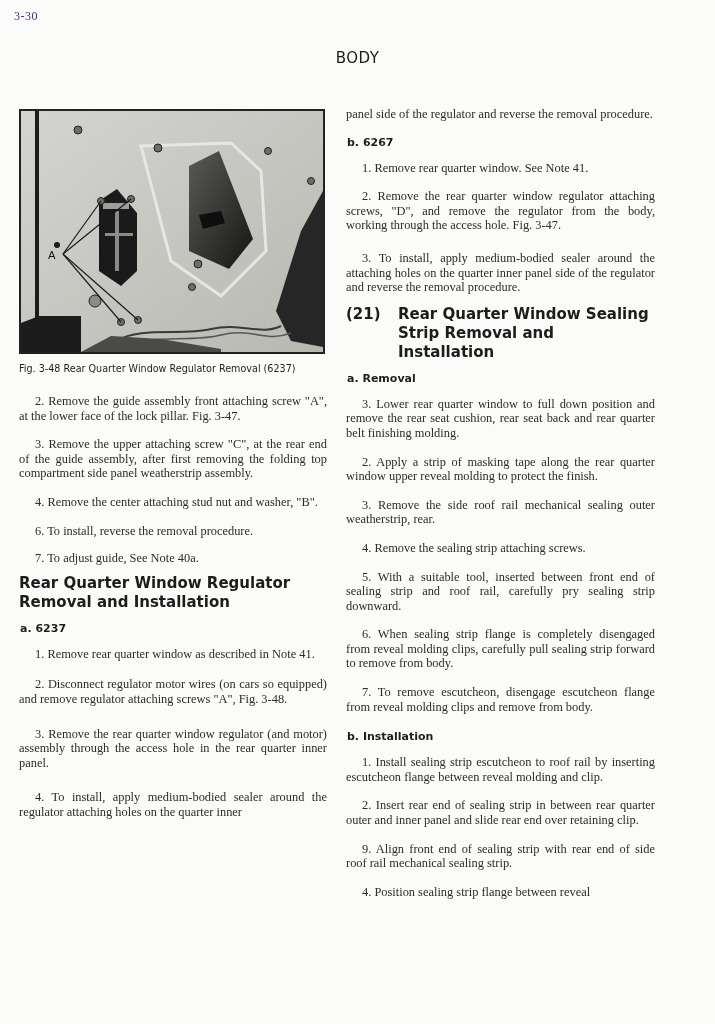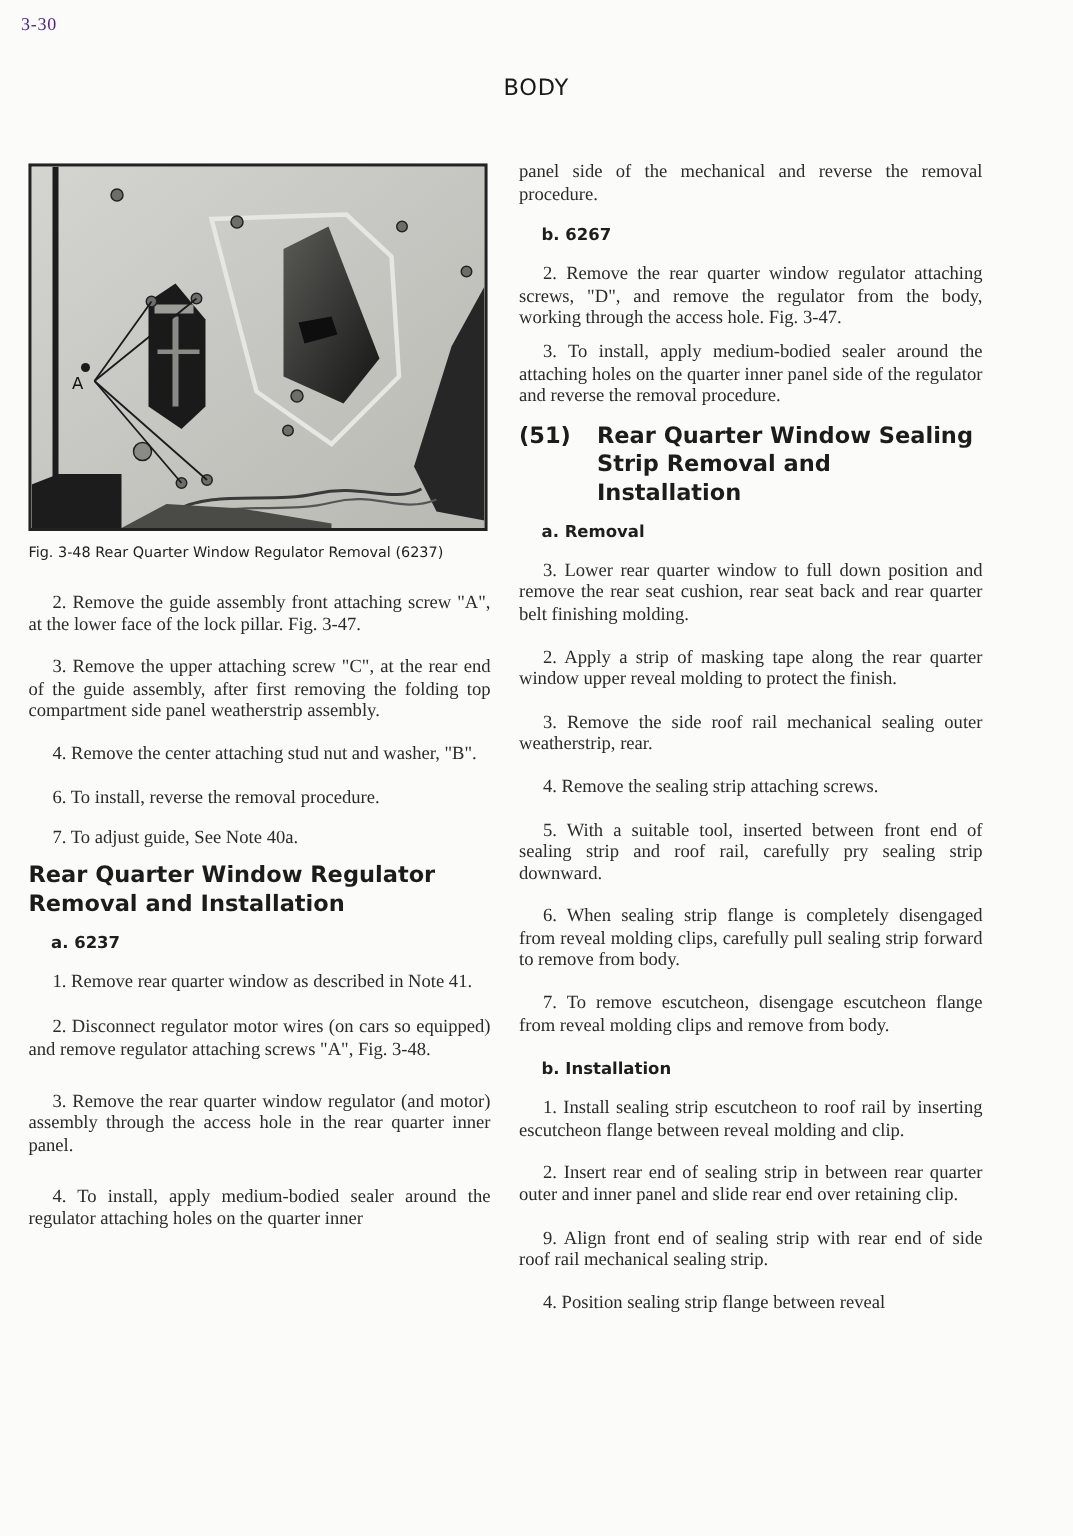--- a/index.html
+++ b/index.html
@@ -4,21 +4,21 @@
 <style>
   * { box-sizing: border-box; margin: 0; padding: 0; }
   html, body { width: 715px; height: 1024px; background: #fbfbf9; overflow: hidden; }
   body { position: relative; font-family: "Liberation Serif", "DejaVu Serif", serif; color: #2a2a2a; }
   .page-num { position: absolute; left: 14px; top: 9px; font-size: 12px; color: #4c1d95; letter-spacing: 0.5px; font-family: "Liberation Serif", serif; }
   .page-title { position: absolute; left: 0; right: 0; top: 49px; text-align: center; font-family: "DejaVu Sans", sans-serif; font-size: 15px; letter-spacing: 0.5px; color: #1a1a1a; }
   .col { position: absolute; }
   .col-left { left: 19px; width: 308px; }
   .col-right { left: 346px; width: 309px; top: 107px; }
   p.para { font-size: 12.4px; line-height: 14.6px; text-align: justify; text-indent: 16px; margin-bottom: 14px; color: #2b2b2b; }
-  .sub { font-family: "DejaVu Sans", sans-serif; font-weight: bold; font-size: 11px; margin: 4px 0 12px 15px; color: #1e1e1e; }
+  .sub { font-family: "DejaVu Sans", sans-serif; font-weight: bold; font-size: 11px; margin: 4px 0 12px 1px; color: #1e1e1e; }
   .sec-head { display: flex; font-family: "DejaVu Sans", sans-serif; font-weight: bold; font-size: 15px; line-height: 19px; color: #1c1c1c; margin: 2px 0 10px 0; }
   .sec-num { width: 52px; flex: none; }
   .sec-title { flex: 1; }
   .figure { position: absolute; left: 19px; top: 109px; width: 306px; height: 245px; border: 2px solid #222; background: #c9c9c5; overflow: hidden; }
   .caption { position: absolute; left: 19px; top: 363px; font-family: "DejaVu Sans", sans-serif; font-size: 9.6px; color: #1e1e1e; white-space: nowrap; }
 </style>
 </head>
 <body>
 
 <div class="page-num">3-30</div>
@@ -94,27 +94,28 @@
     <span class="sec-title">Rear Quarter Window Regulator Removal and Installation</span>
   </div>
   <div class="sub">a. 6237</div>
   <p class="para" style="margin-bottom:16px">1. Remove rear quarter window as described in Note 41.</p>
   <p class="para" style="margin-bottom:20px">2. Disconnect regulator motor wires (on cars so equipped) and remove regulator attaching screws "A", Fig. 3-48.</p>
   <p class="para" style="margin-bottom:20px">3. Remove the rear quarter window regulator (and motor) assembly through the access hole in the rear quarter inner panel.</p>
   <p class="para">4. To install, apply medium-bodied sealer around the regulator attaching holes on the quarter inner</p>
 </div>
 
 <div class="col col-right">
-  <p class="para" style="text-indent:0; margin-bottom:14px">panel side of the mechanical and reverse the removal procedure.</p>
+  <p class="para" style="text-indent:0; margin-bottom:14px">panel side of the regulator and reverse the removal procedure.</p>
   <div class="sub">b. 6267</div>
-  <p class="para" style="margin-bottom:8px">2. Remove the rear quarter window regulator attaching screws, "D", and remove the regulator from the body, working through the access hole. Fig. 3-47.</p>
+  <p class="para" style="margin-bottom:14px">1. Remove rear quarter window. See Note 41.</p>
+  <p class="para" style="margin-bottom:18px">2. Remove the rear quarter window regulator attaching screws, "D", and remove the regulator from the body, working through the access hole. Fig. 3-47.</p>
   <p class="para" style="margin-bottom:10px">3. To install, apply medium-bodied sealer around the attaching holes on the quarter inner panel side of the regulator and reverse the removal procedure.</p>
 
   <div class="sec-head">
-    <span class="sec-num">(51)</span>
+    <span class="sec-num">(21)</span>
     <span class="sec-title">Rear Quarter Window Sealing Strip Removal and Installation</span>
   </div>
   <div class="sub">a. Removal</div>
   <p class="para">3. Lower rear quarter window to full down position and remove the rear seat cushion, rear seat back and rear quarter belt finishing molding.</p>
   <p class="para">2. Apply a strip of masking tape along the rear quarter window upper reveal molding to protect the finish.</p>
   <p class="para">3. Remove the side roof rail mechanical sealing outer weatherstrip, rear.</p>
   <p class="para">4. Remove the sealing strip attaching screws.</p>
   <p class="para">5. With a suitable tool, inserted between front end of sealing strip and roof rail, carefully pry sealing strip downward.</p>
   <p class="para">6. When sealing strip flange is completely disengaged from reveal molding clips, carefully pull sealing strip forward to remove from body.</p>
   <p class="para" style="margin-bottom:16px">7. To remove escutcheon, disengage escutcheon flange from reveal molding clips and remove from body.</p>

